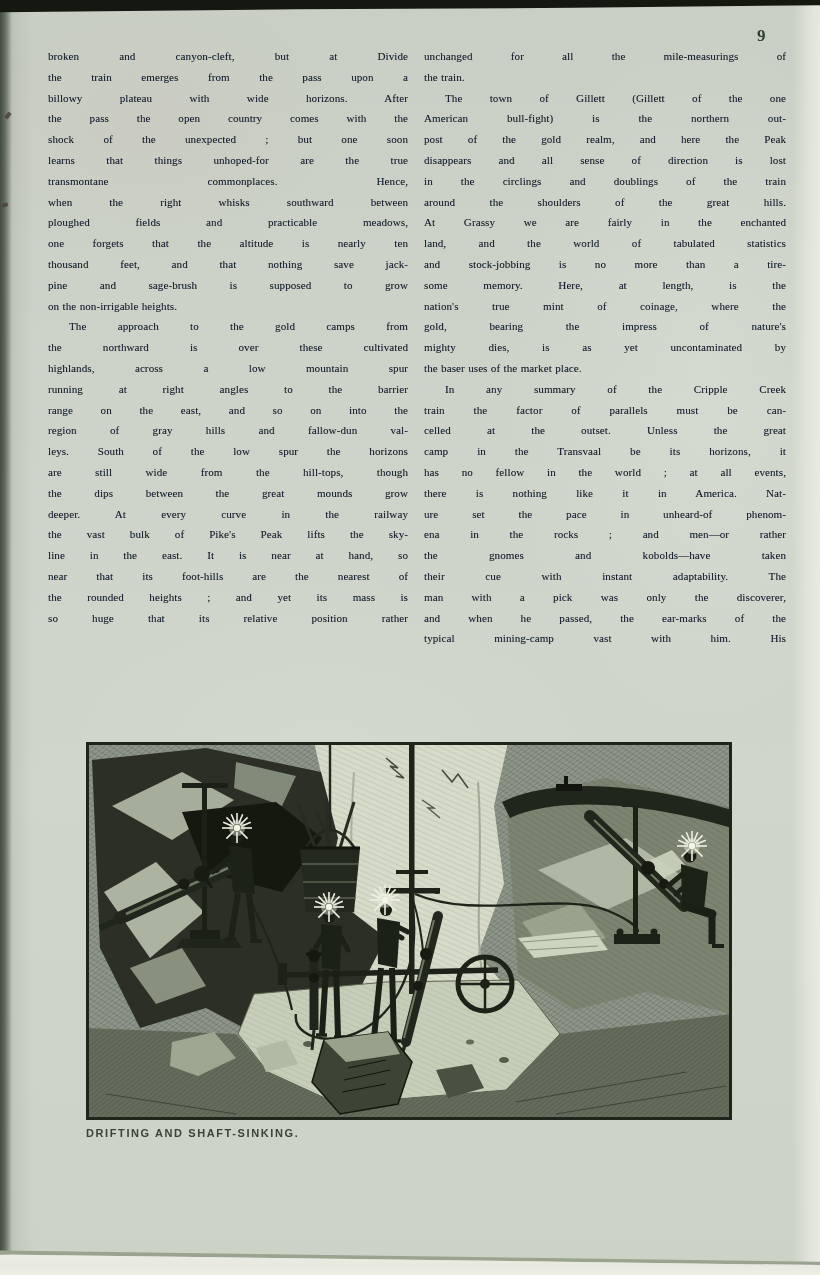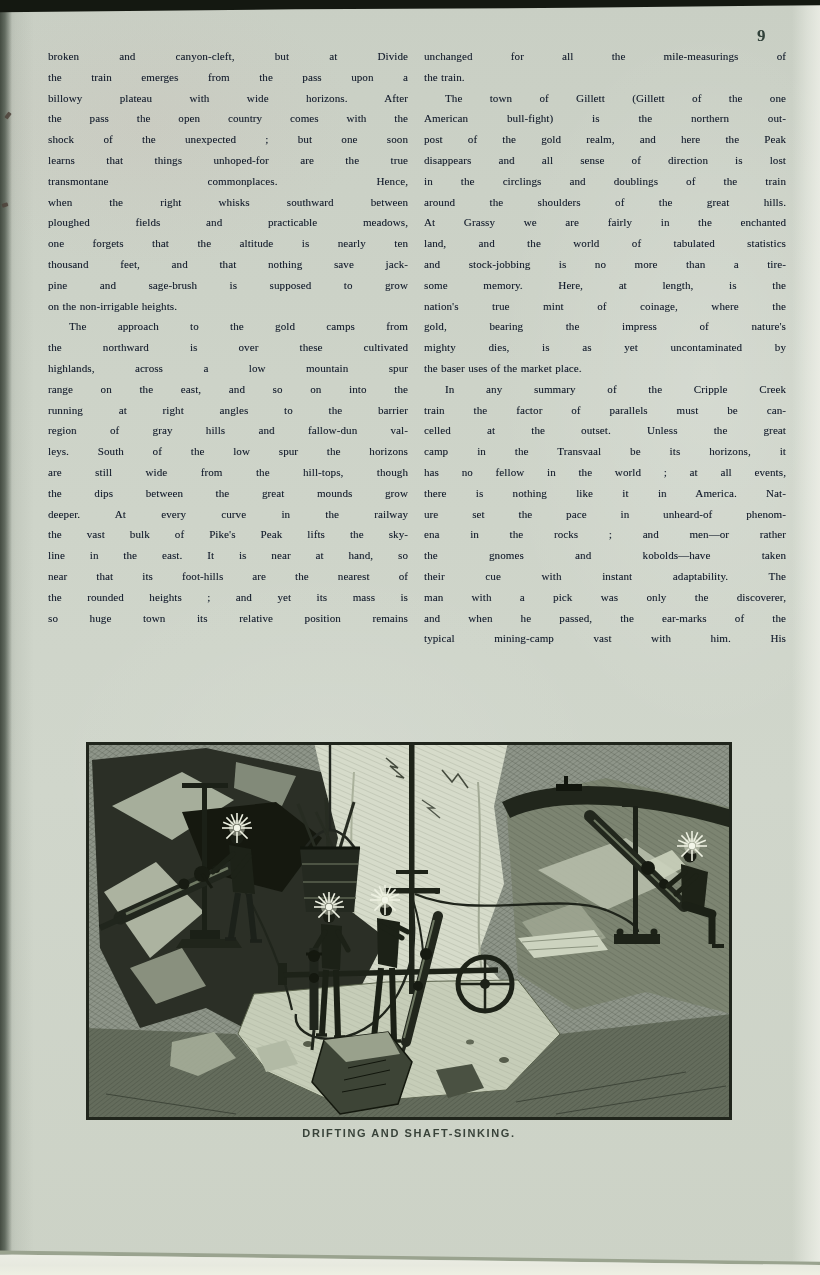--- a/index.html
+++ b/index.html
@@ -31,21 +31,21 @@
   .col{position:absolute;top:46px;font-size:11px;line-height:20.8px;color:#0f172a;
     letter-spacing:.1px;word-spacing:.5px;text-shadow:.3px .3px 0 rgba(60,74,65,.32);}
   .col-left{left:48px;width:360px;}
   .col-right{left:424px;width:362px;}
   .para{margin:0;}
   .line{text-align:justify;text-align-last:justify;white-space:normal;}
   .line.end{text-align-last:left;}
   .line.indent{text-indent:21px;}
   .illustration{position:absolute;left:86px;top:742px;width:646px;height:378px;}
   .illustration svg{display:block;width:100%;height:100%;}
-  .caption{position:absolute;left:86px;top:1127px;width:646px;text-align:center;
+  .caption{position:absolute;left:86px;top:1127px;width:646px;
     font:700 11px "Liberation Sans",sans-serif;letter-spacing:1.6px;color:#39433a;}
 </style>
 </head>
 <body>
 
 <div class="stage">
   <div class="paper"></div>
   <div class="right-light"></div>
   <div class="gutter"></div>
   <div class="top-band"></div>
@@ -67,32 +67,32 @@
         <div class="line">ploughed fields and practicable meadows,</div>
         <div class="line">one forgets that the altitude is nearly ten</div>
         <div class="line">thousand feet, and that nothing save jack-</div>
         <div class="line">pine and sage-brush is supposed to grow</div>
         <div class="line end">on the non-irrigable heights.</div>
       </div>
       <div class="para">
         <div class="line indent">The approach to the gold camps from</div>
         <div class="line">the northward is over these cultivated</div>
         <div class="line">highlands, across a low mountain spur</div>
+        <div class="line">running at right angles to the barrier</div>
         <div class="line">range on the east, and so on into the</div>
-        <div class="line">running at right angles to the barrier</div>
         <div class="line">region of gray hills and fallow-dun val-</div>
         <div class="line">leys. South of the low spur the horizons</div>
         <div class="line">are still wide from the hill-tops, though</div>
         <div class="line">the dips between the great mounds grow</div>
         <div class="line">deeper. At every curve in the railway</div>
         <div class="line">the vast bulk of Pike's Peak lifts the sky-</div>
         <div class="line">line in the east. It is near at hand, so</div>
         <div class="line">near that its foot-hills are the nearest of</div>
         <div class="line">the rounded heights ; and yet its mass is</div>
-        <div class="line">so huge town its relative position remains</div>
+        <div class="line">so huge that its relative position rather</div>
       </div>
     </div>
   <div class="col col-right">
       <div class="para">
         <div class="line">unchanged for all the mile-measurings of</div>
         <div class="line end">the train.</div>
       </div>
       <div class="para">
         <div class="line indent">The town of Gillett (Gillett of the one</div>
         <div class="line">American bull-fight) is the northern out-</div>

